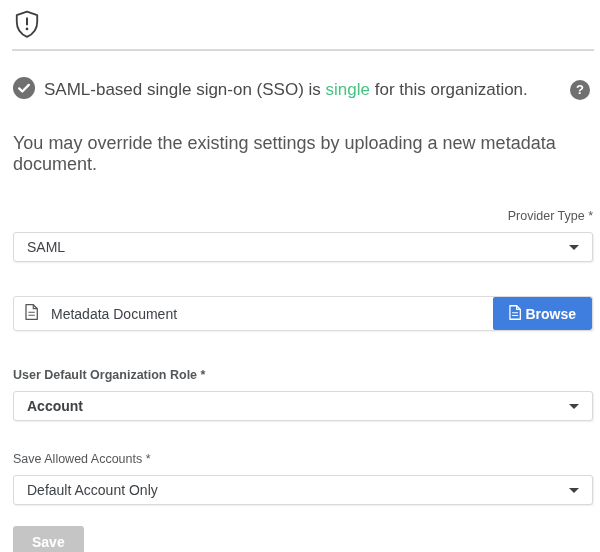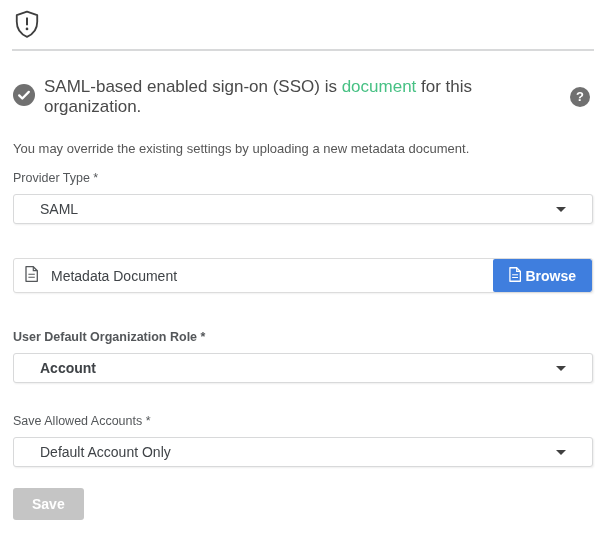--- a/index.html
+++ b/index.html
@@ -17,37 +17,37 @@
   .status-row { display: flex; align-items: center; margin: 26px 10px 0 13px; }
   .status-text { flex: 1; margin-left: 9px; font-size: 17px; color: #4a4a4a; }
   .status-text .enabled { color: #47c184; }
   .help-circle {
     width: 20px; height: 20px; border-radius: 50%; background: #707070;
     color: #ffffff; font-size: 13px; font-weight: bold; line-height: 20px;
     text-align: center; flex: 0 0 auto; cursor: pointer; user-select: none;
   }
 
   
-  .description { margin: 24px 13px 0 13px; font-size: 13px; color: #565656; }
+  .description { margin: 30px 13px 0 13px; font-size: 18px; color: #565656; }
   .relay { margin: 36px 13px 0 13px; font-size: 13.5px; color: #4a4a4a; }
   .relay code {
     font-family: "DejaVu Sans Mono", monospace; font-size: 12.5px;
     color: #e0564e; background: #f7f7f9; padding: 2px 5px; border-radius: 2px;
   }
 
   
   .form-group { margin: 0 7px 0 13px; }
-  .form-group.g1 { margin-top: 15px; }
+  .form-group.g1 { margin-top: 34px; text-align: right; }
   .form-group.g2 { margin-top: 37px; font-weight: bold; }
   .form-group.g3 { margin-top: 31px; }
   .field-label { display: block; font-size: 12.5px; color: #54575a; margin-bottom: 9px; }
   .select {
     height: 30px; background: #fff; border: 1px solid #d8d9da; border-radius: 3px;
     display: flex; align-items: center; justify-content: space-between;
-    padding: 0 26px; font-size: 14px; color: #3f4347; cursor: pointer;
+    padding: 0 13px; font-size: 14px; color: #3f4347; cursor: pointer;
     box-shadow: 1px 1px 2px rgba(0,0,0,0.07);
   }
   .caret { width: 0; height: 0; border-left: 5px solid transparent;
     border-right: 5px solid transparent; border-top: 5px solid #404040; }
 
   
   .file-row {
     margin: 34px 7px 0 13px; height: 35px; border: 1px solid #dcdcdc;
     border-radius: 3px; display: flex; align-items: stretch; overflow: hidden;
     box-shadow: 1px 1px 2px rgba(0,0,0,0.06); background: #fff;
@@ -84,21 +84,21 @@
   </div>
   <hr class="divider">
 
   <div class="status-row">
     <span class="icon-svg">
       <svg width="22" height="22" viewBox="0 0 22 22">
         <circle cx="11" cy="11" r="11" fill="#707070"></circle>
         <path d="M6.2 11.4 l3.1 3.1 L15.8 7.9" fill="none" stroke="#ffffff" stroke-width="2.3" stroke-linecap="round" stroke-linejoin="round"></path>
       </svg>
     </span>
-    <span class="status-text"><span>SAML-based enabled sign-on (SSO) is </span><span class="enabled">document</span><span> for this organization.</span></span>
+    <span class="status-text"><span>SAML-based single sign-on (SSO) is </span><span class="enabled">single</span><span> for this organization.</span></span>
     <span class="help-circle">?</span>
   </div>
 
   <p class="description">You may override the existing settings by uploading a new metadata document.</p>
 
 
   <div class="form-group g1">
     <label class="field-label">Provider Type *</label>
     <div class="select">
       <span>SAML</span>

